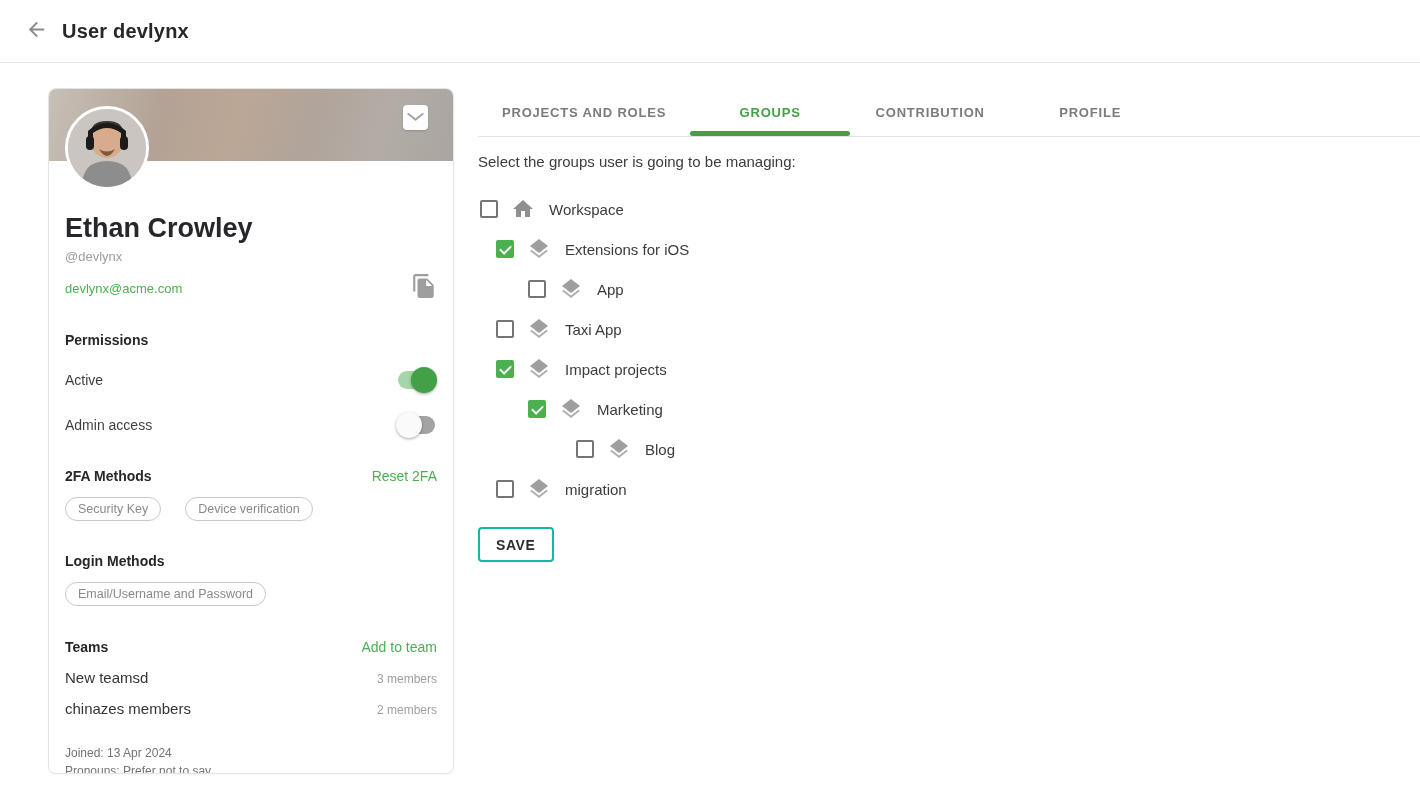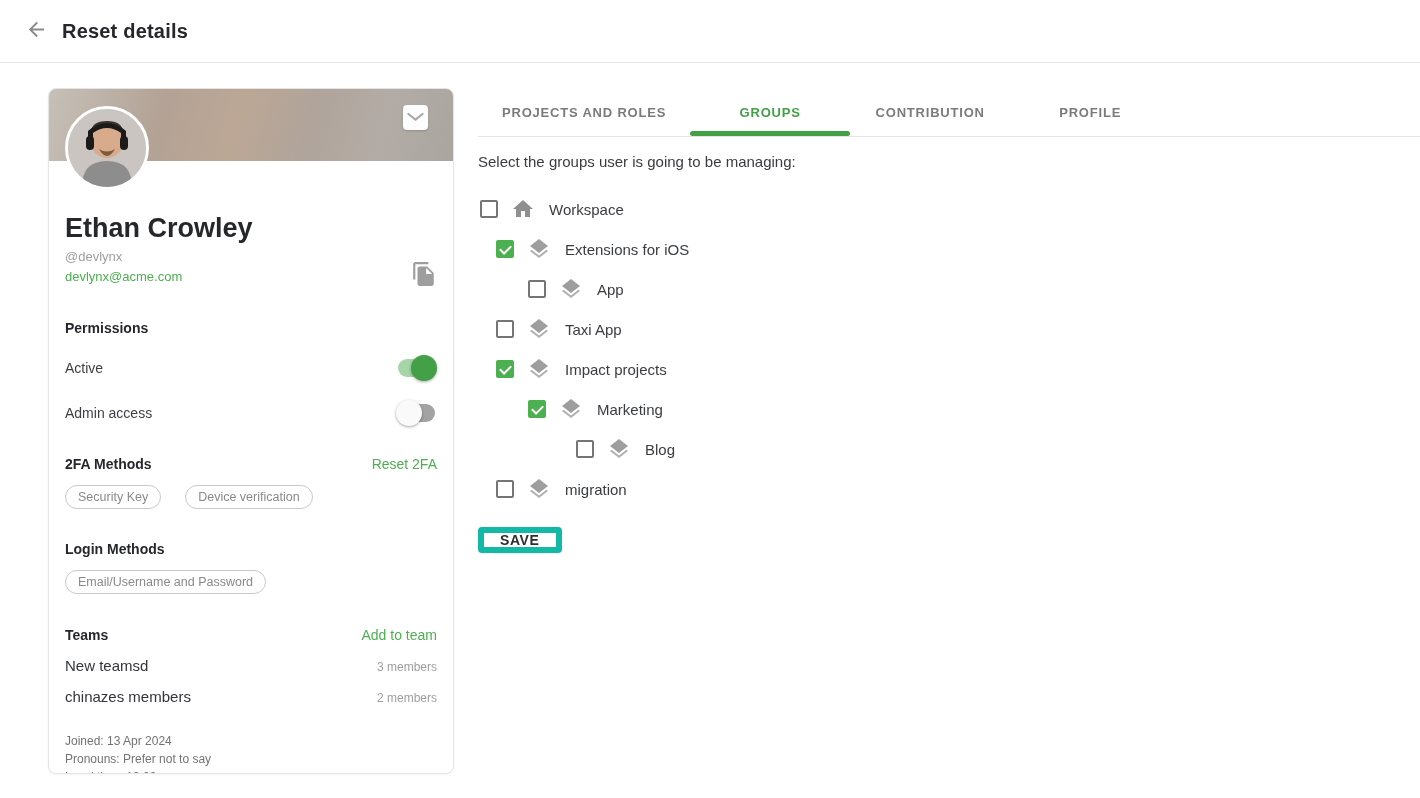--- a/index.html
+++ b/index.html
@@ -20,21 +20,21 @@
   .banner { position:relative; width:100%; height:72px;
     background:linear-gradient(105deg,#c6c0b8 0%, #b3a295 28%, #bca795 46%, #b0a49b 64%, #b3aca6 82%, #aaa5a0 100%); }
   .mail-btn { position:absolute; top:16px; right:25px; width:25px; height:25px;
     background:#fdfdfd; border-radius:4px; display:flex; align-items:center; justify-content:center;
     box-shadow:0 1px 2px rgba(0,0,0,0.18); cursor:pointer; }
   .avatar { position:absolute; top:17px; left:16px; width:84px; height:84px;
     border-radius:50%; border:3px solid #fff; overflow:hidden; background:#cfcbc7; z-index:3; }
   .card-content { padding:0 16px; position:relative; }
   .user-name { margin-top:52px; font-size:27px; font-weight:700; color:#26272b; }
   .user-handle { margin-top:5px; font-size:13px; color:#9e9e9e; }
-  .email-row { margin-top:5px; display:flex; align-items:flex-start; justify-content:space-between;gap:40px; }
+  .email-row { margin-top:17px; display:flex; align-items:flex-start; justify-content:space-between;gap:40px; }
   .user-email { font-size:13px; color:#4caf50; cursor:pointer; }
   .copy-btn { margin-top:-8px; cursor:pointer; line-height:0; }
 
   .section-heading { font-size:14px; font-weight:700; color:#26272b; }
   .heading-row { display:flex; align-items:center; justify-content:space-between;gap:48px; }
   .green-link { font-size:14px; color:#4caf50; cursor:pointer; }
 
   .perm-heading { margin-top:33px; }
   .toggle-row { margin-top:19px; display:flex; align-items:center; justify-content:space-between; height:26px; }
   .toggle-label { font-size:14px; color:#3d3f43; }
@@ -81,34 +81,34 @@
   .tree-row.d3 { padding-left:98px; }
   .cb { position:relative; width:18px; height:18px; border:2px solid #757575; border-radius:2px;
     background:#fff; flex:none; cursor:pointer; }
   .cb.checked { background:#4caf50; border-color:#4caf50; }
   .cb.checked::after { content:''; position:absolute; left:2px; top:3px; width:9px; height:5px;
     border-left:2px solid #fff; border-bottom:2px solid #fff; transform:rotate(-45deg); }
   .tree-icon { margin-left:13px; width:24px; height:24px; line-height:0; flex:none; }
   .tree-label { margin-left:14px; font-size:15px; color:#3a3c40; }
 
   .save-btn { margin-top:18px; display:inline-flex; align-items:center; justify-content:center;
-    height:26px; padding:0 16px; background:#fff; border:6px solid #14b8a6; border-radius:4px;
+    height:35px; padding:0 16px; background:#fff; border:2px solid #14b8a6; border-radius:4px;
     font-size:14px; font-weight:700; letter-spacing:0.6px; color:#2b2d31; cursor:pointer;
     box-shadow:0 1px 2px rgba(0,0,0,0.06); font-family:"Liberation Sans", sans-serif; }
 </style>
 </head>
 <body>
 
 <div class="app-header">
   <div class="back-btn">
     <span><svg width="23" height="23" viewBox="0 0 24 24">
           <path d="M20 11H7.8l5.6-5.6L12 4l-8 8 8 8 1.4-1.4L7.8 13H20v-2z" fill="#8a8a8a"></path>
         </svg></span>
   </div>
-  <div class="page-title">Reset details</div>
+  <div class="page-title">User devlynx</div>
 </div>
 
 <div class="card">
   <div class="banner">
     <div class="mail-btn">
       <span><svg width="17" height="11" viewBox="0 0 24 14">
             <path d="M2 2l10 8L22 2" stroke="#a8a8a8" stroke-width="3" fill="none" stroke-linecap="round"></path>
           </svg></span>
     </div>
   </div>

